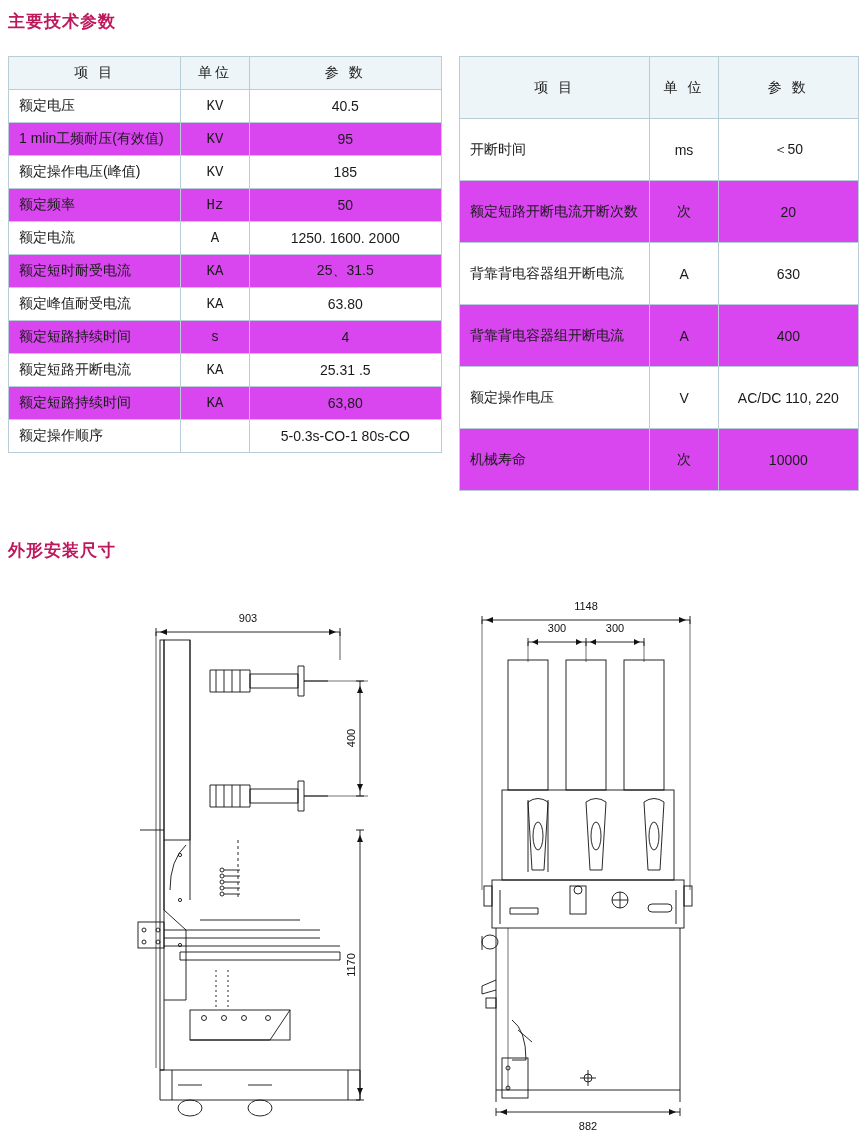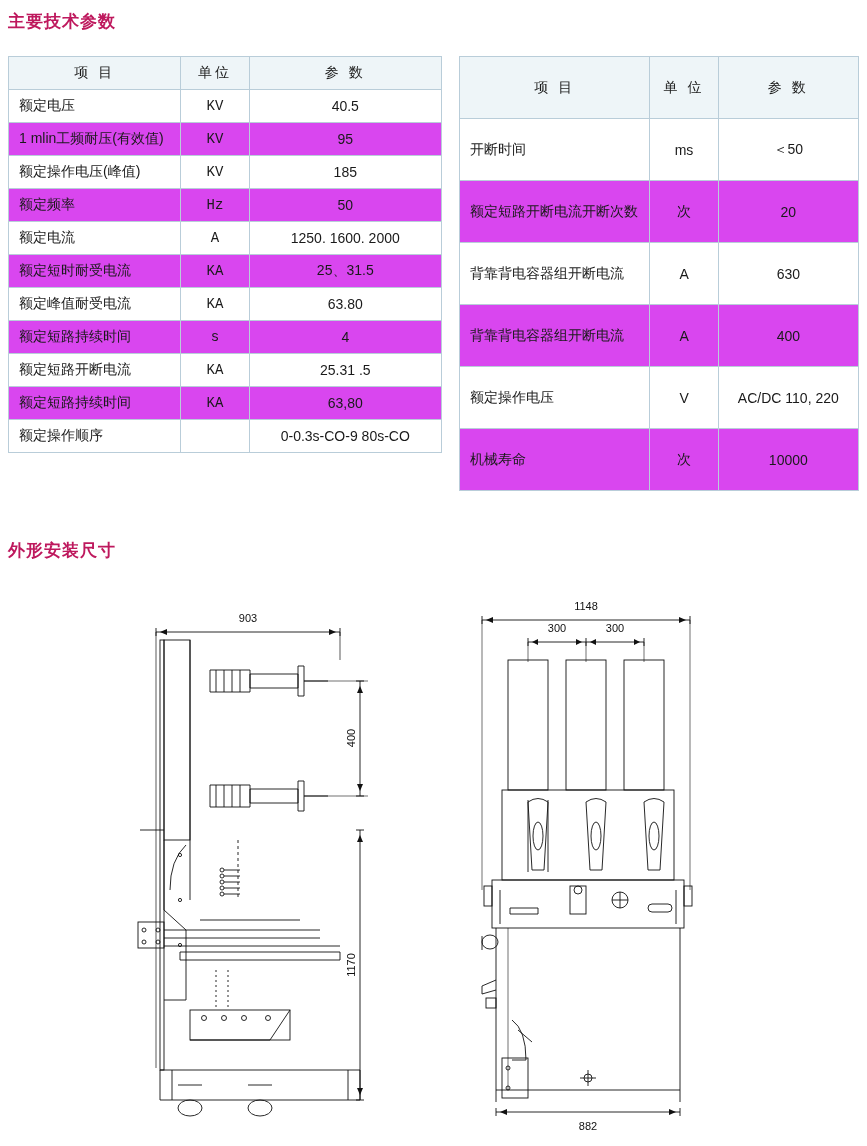--- a/index.html
+++ b/index.html
@@ -121,21 +121,21 @@
         <td>25.31 .5</td>
       </tr>
       <tr class="alt">
         <td>额定短路持续时间</td>
         <td>KA</td>
         <td>63,80</td>
       </tr>
       <tr>
         <td>额定操作顺序</td>
         <td></td>
-        <td>0-0.3s-CO-9 80s-CO</td>
+        <td>5-0.3s-CO-1 80s-CO</td>
       </tr>
     </tbody>
   </table>
 
   <table class="spec" id="table-right">
     <tbody>
       <tr class="head">
         <td>项    目</td>
         <td>单 位</td>
         <td>参    数</td>

